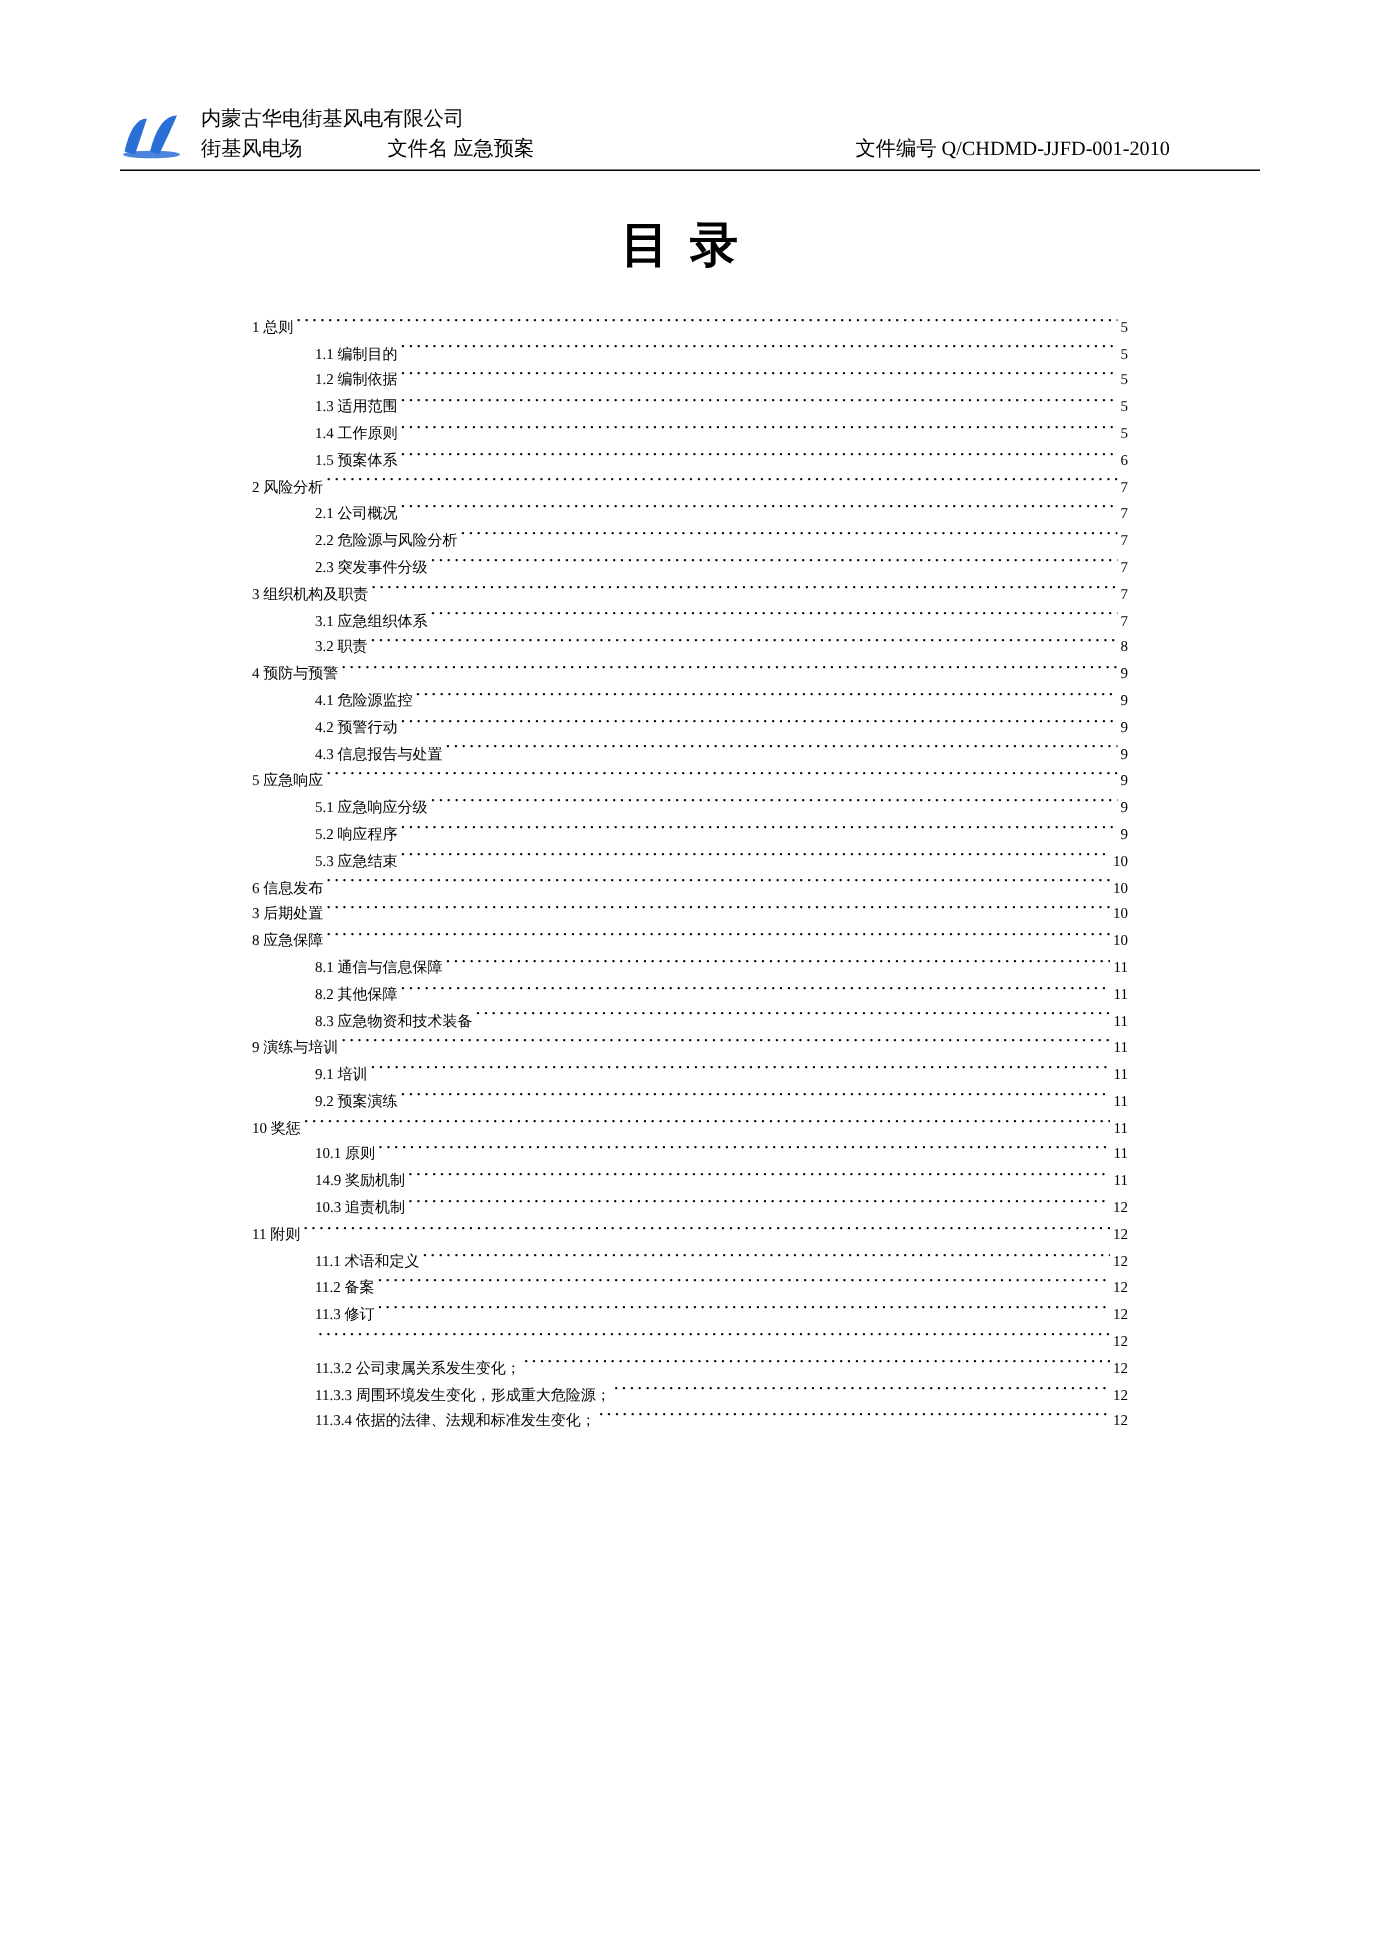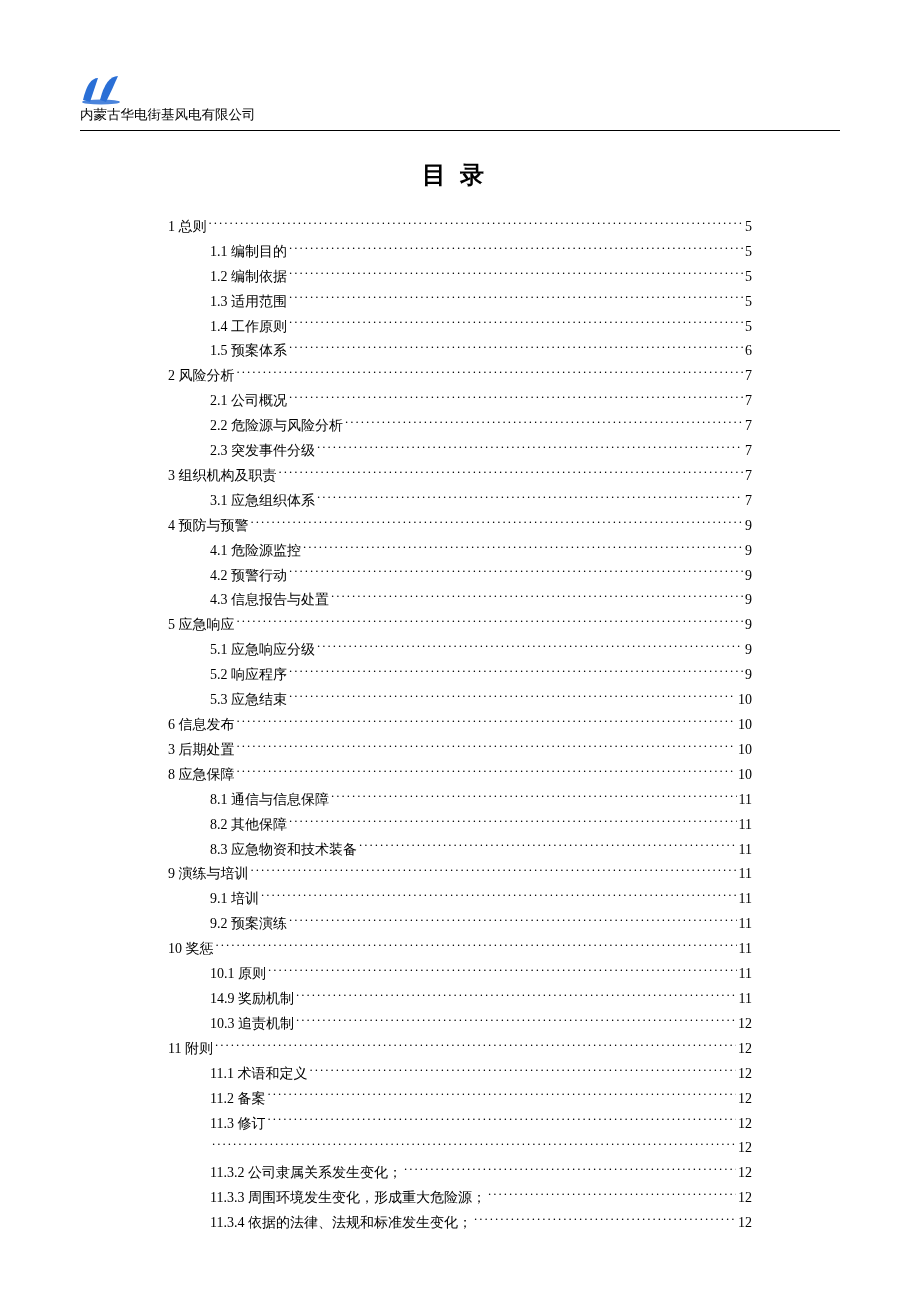--- a/index.html
+++ b/index.html
@@ -9,23 +9,22 @@
       background: #fff;
       font-family: "SimSun", "宋体", serif;
       color: #000;
       position: relative;
     }
     .page {
       padding: 70px 80px 60px 80px;
     }
     .header {
       display: flex;
-      align-items: flex-start;
+      align-items: center;
       margin-bottom: 4px;
-      flex-direction: column;
     }
     .logo {
       width: 42px;
       height: 34px;
       margin-right: 12px;
       flex-shrink: 0;
       margin-top: 2px;
     }
     .header-text {
       flex: 1;
@@ -43,33 +42,33 @@
     .header-spacer { display: inline-block; width: 50px; }
     .header-right { }
     .header-rule {
       border: none;
       border-top: 1.5px solid #000;
       margin: 2px 0 0 0;
       width: 100%;
     }
     .title {
       text-align: center;
-      font-size: 24px;
+      font-size: 32px;
       font-weight: bold;
       letter-spacing: 14px;
       margin: 28px 0 24px 0;
       font-family: "SimSun", "宋体", serif;
     }
     .toc {
       padding: 0 88px 0 88px;
     }
     .toc-row {
       display: flex;
       align-items: baseline;
-      font-size: 14px;
+      font-size: 10px;
       line-height: 1.78;
       white-space: nowrap;
     }
     .toc-row.level-1 { padding-left: 0; }
     .toc-row.level-2 { padding-left: 42px; }
     .toc-row.level-3 { padding-left: 42px; }
     .toc-label { flex-shrink: 0; }
     .toc-dots {
       flex: 1;
       overflow: hidden;
@@ -94,20 +93,34 @@
 <div class="page">
 
   <div class="header">
     <svg class="logo" viewBox="0 0 42 34">
       <path d="M3 28 Q8 6 18 6 Q14 18 10 30 Z" fill="#2a6fd6"></path>
       <path d="M20 28 Q26 4 38 4 Q32 18 26 30 Z" fill="#2a6fd6"></path>
       <ellipse cx="21" cy="30" rx="19" ry="2.5" fill="#2a6fd6" opacity="0.85"></ellipse>
     </svg>
     <div class="header-text">
       <div class="header-line1">内蒙古华电街基风电有限公司</div>
+      <div class="header-line2">
+        <span class="header-left">
+          <span>街基风电场</span>
+          <span class="header-spacer"></span>
+          <span>文件名</span>
+          <span> </span>
+          <span>应急预案</span>
+        </span>
+        <span class="header-right">
+          <span>文件编号</span>
+          <span> </span>
+          <span>Q/CHDMD-JJFD-001-2010</span>
+        </span>
+      </div>
     </div>
   </div>
   <hr class="header-rule">
 
   <div class="title">目录</div>
 
   <div class="toc" id="toc">
       <div class="toc-row level-1">
         <span class="toc-label">1 总则</span>
         <span class="toc-dots"></span>
@@ -161,20 +174,25 @@
       <div class="toc-row level-1">
         <span class="toc-label">3 组织机构及职责</span>
         <span class="toc-dots"></span>
         <span class="toc-page">7</span>
       </div>
       <div class="toc-row level-2">
         <span class="toc-label">3.1 应急组织体系</span>
         <span class="toc-dots"></span>
         <span class="toc-page">7</span>
       </div>
+      <div class="toc-row level-2">
+        <span class="toc-label">3.2 职责</span>
+        <span class="toc-dots"></span>
+        <span class="toc-page">8</span>
+      </div>
       <div class="toc-row level-1">
         <span class="toc-label">4 预防与预警</span>
         <span class="toc-dots"></span>
         <span class="toc-page">9</span>
       </div>
       <div class="toc-row level-2">
         <span class="toc-label">4.1 危险源监控</span>
         <span class="toc-dots"></span>
         <span class="toc-page">9</span>
       </div>

